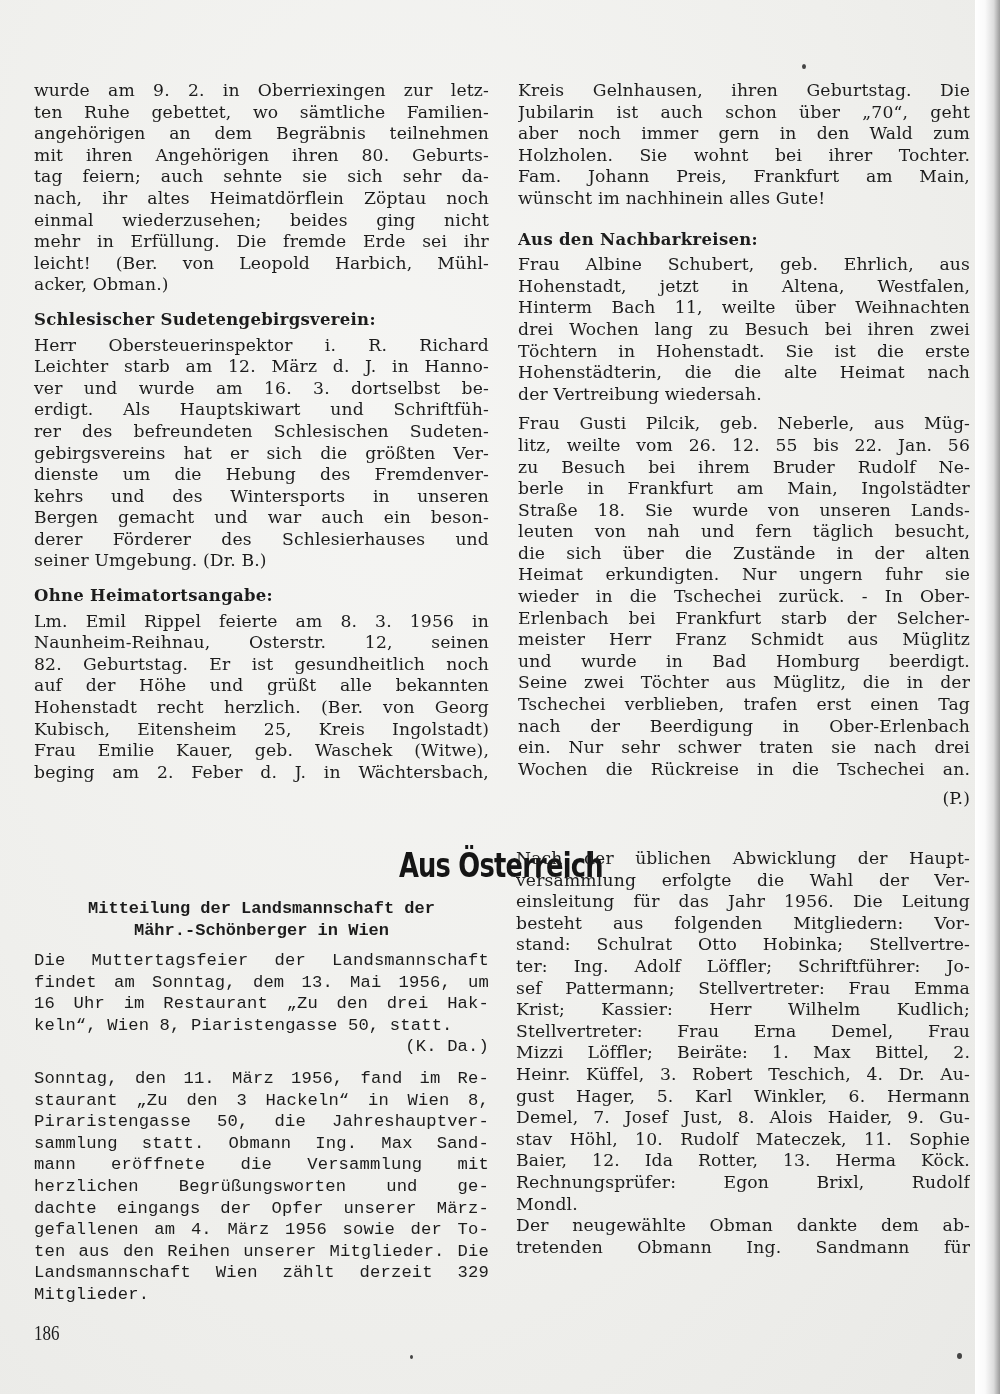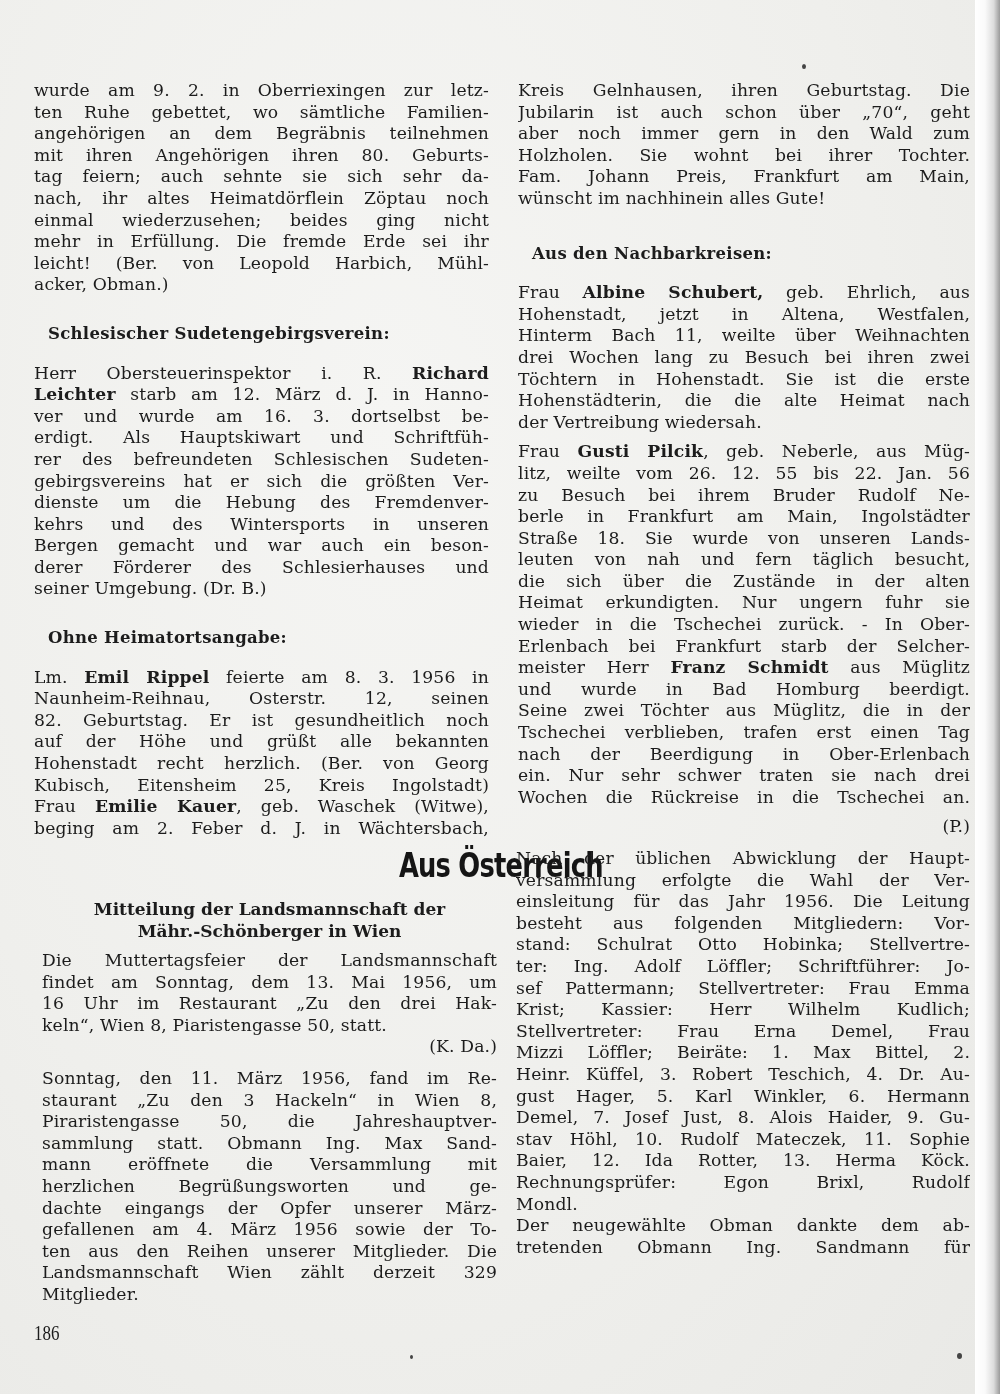--- a/index.html
+++ b/index.html
@@ -13,37 +13,37 @@
     position: absolute; left: 0; top: 0; width: 975px; height: 1394px;
     background: radial-gradient(ellipse at 40% 30%, #f5f5f3 0%, #efefec 60%, #e9e9e6 100%);
   }
   .gutter {
     position: absolute; left: 975px; top: 0; width: 25px; height: 1394px;
     background: linear-gradient(to right, #ffffff 0%, #fafafa 40%, #dcdcdc 75%, #9a9a9a 100%);
   }
   .col { position: absolute; width: 455px; }
   .col-left-top { left: 34px; top: 80px; }
   .col-right-top { left: 518px; top: 80px; width: 452px; overflow: hidden; }
-  .col-left-bot { left: 42px; top: 898px; }
+  .col-left-bot { left: 34px; top: 898px; font-family: Liberation Mono, monospace; }
   .col-right-bot { left: 516px; top: 848px; width: 454px; overflow: hidden; }
 
   .line {
     display: block; font-size: 17.2px; line-height: 21.6px; height: 21.6px;
     white-space: nowrap; text-align: justify; text-align-last: justify;
     letter-spacing: 0.15px;
   }
   .line.last { text-align-last: left; }
   .line.right { text-align: right; text-align-last: right; }
   .heading {
     display: block; font-weight: bold; font-size: 16.5px; line-height: 21.6px;
-    letter-spacing: 0.3px; margin: 14px; white-space: nowrap;
+    letter-spacing: 0.3px; margin: 0; white-space: nowrap;
   }
   .gap { display: block; height: 13px; }
   .gap-sm { display: block; height: 8px; }
-  b { font-weight: bold; }
+  b { font-weight: normal; }
 
   .section-title {
     position: absolute; left: 0; width: 975px; top: 846px; text-align: center;
     font-family: "DejaVu Sans", "Liberation Sans", sans-serif;
     font-weight: bold; font-size: 33px; letter-spacing: -1px; color: #151515;
     transform: scaleX(0.78); transform-origin: 548px 0;
   }
   .sub-heading {
     display: block; font-weight: bold; font-size: 17px; line-height: 22px;
     text-align: center; white-space: nowrap;

